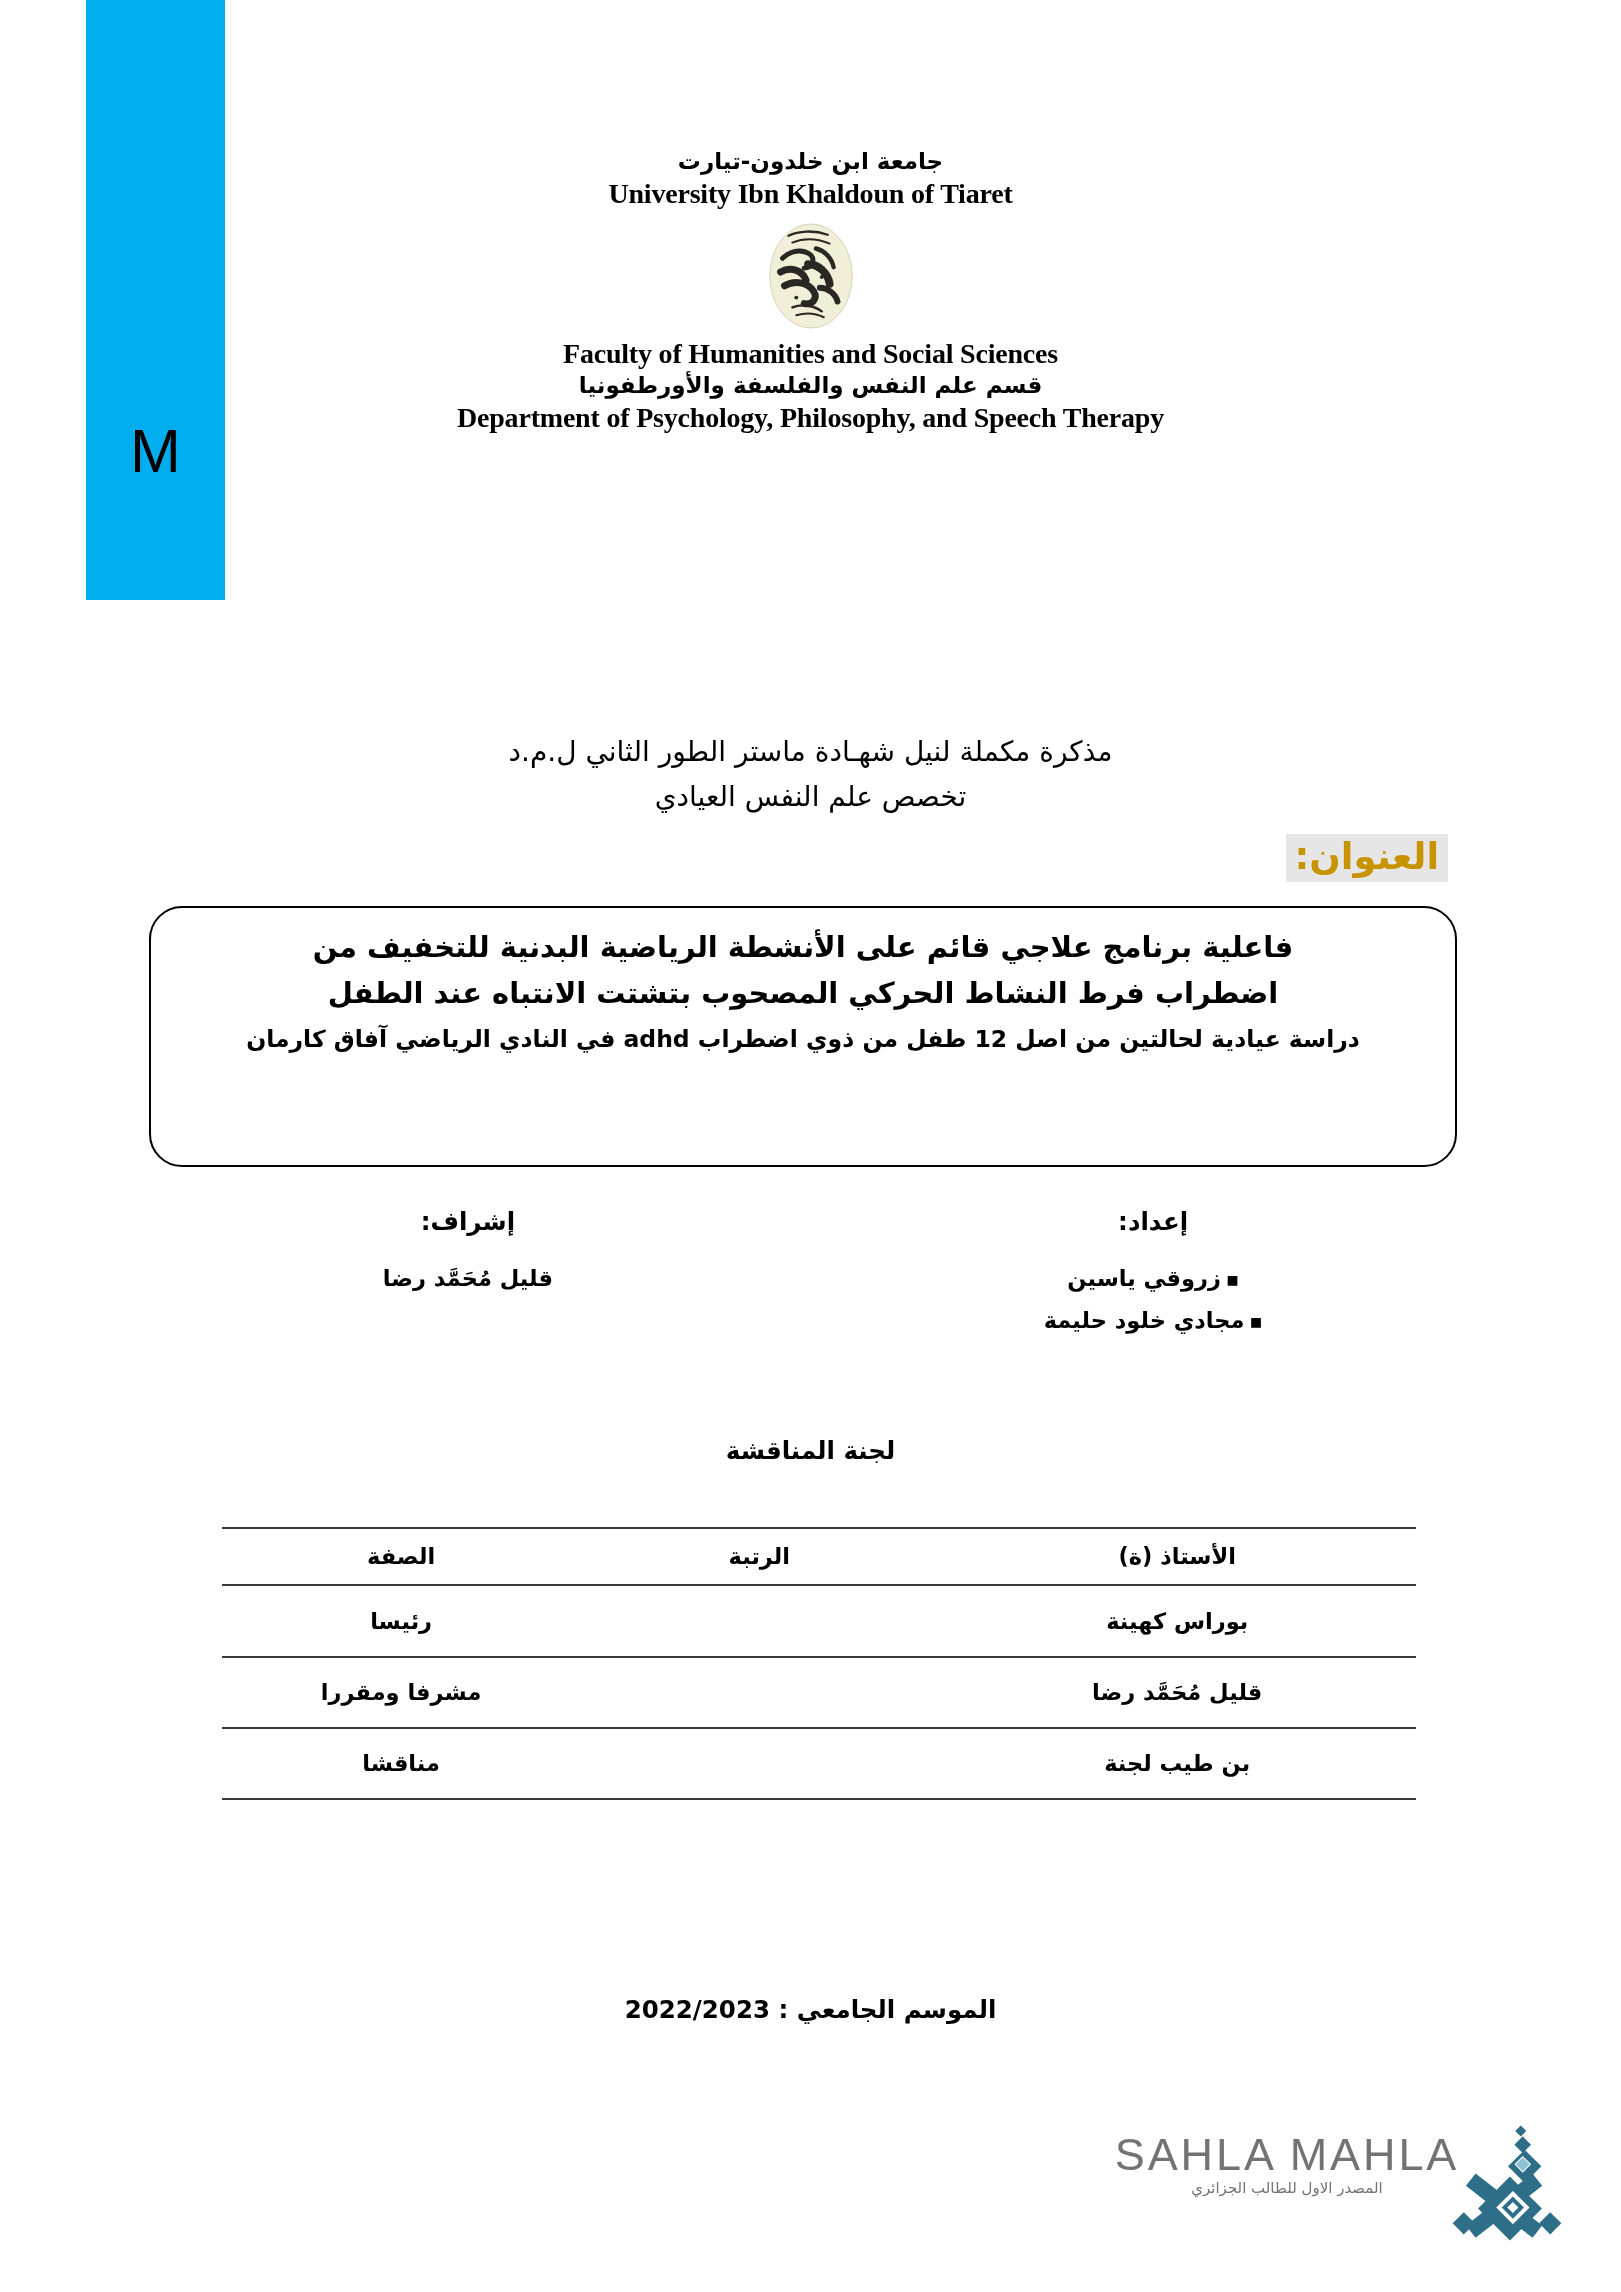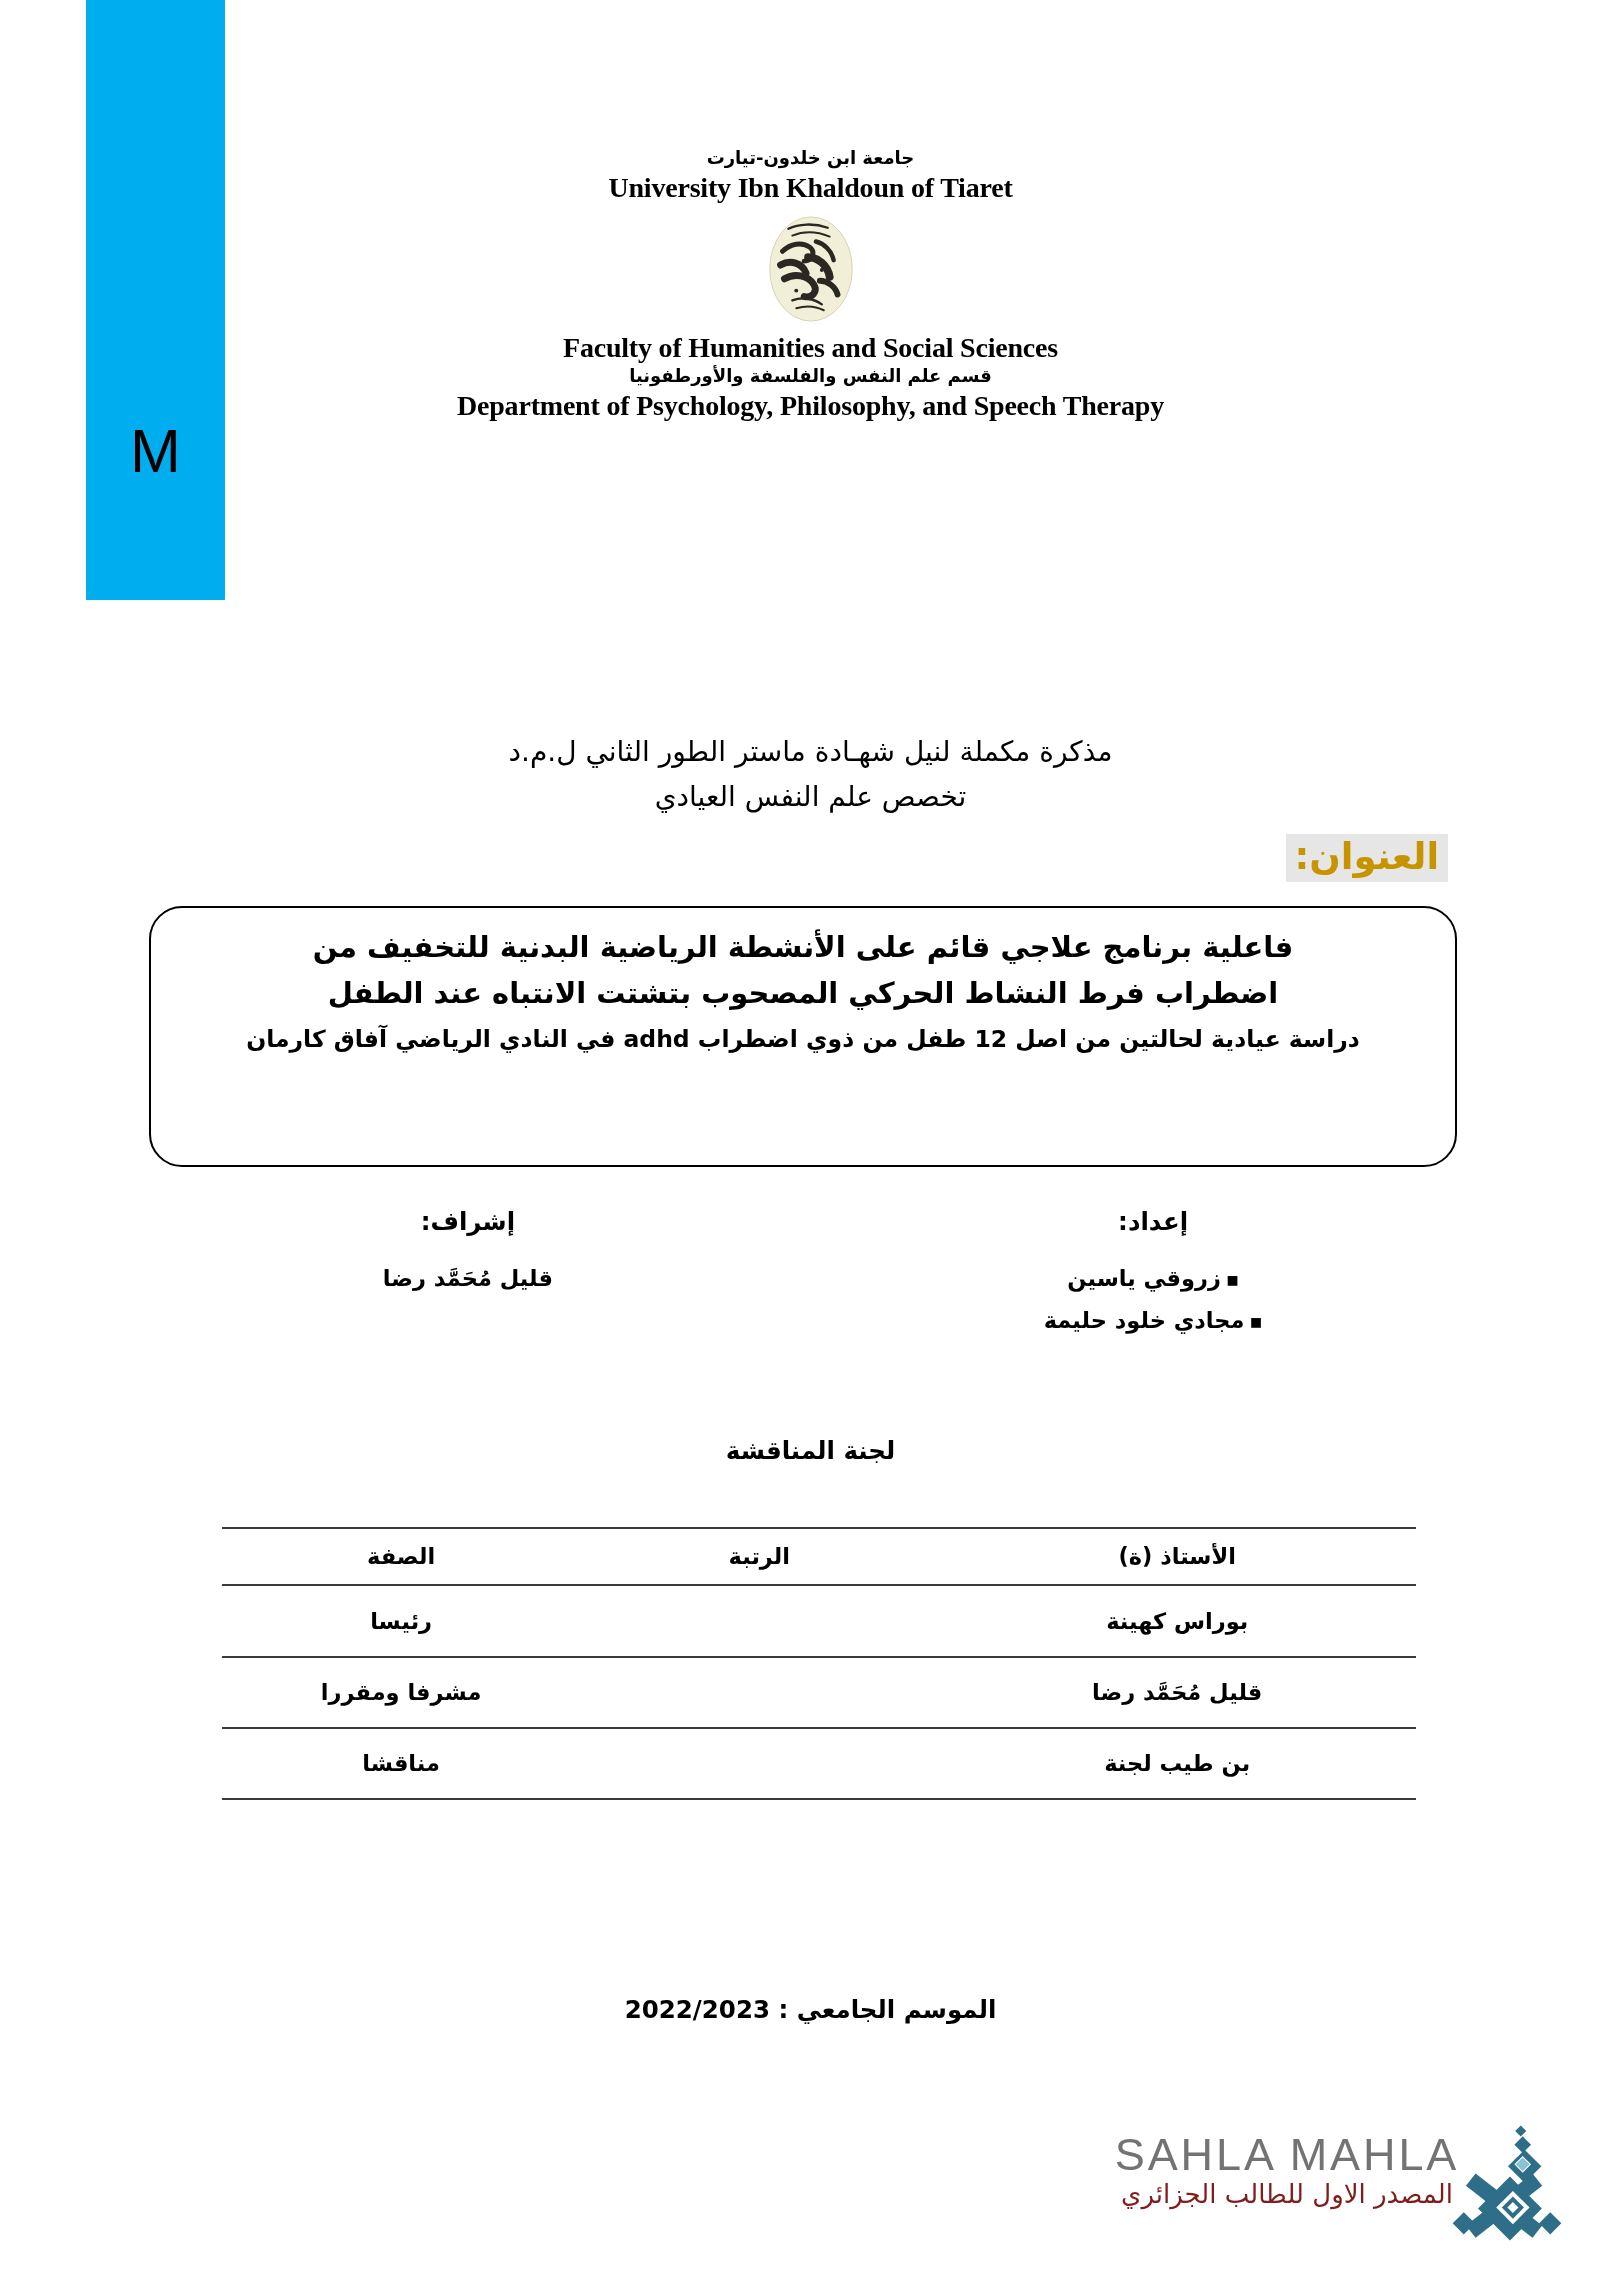--- a/index.html
+++ b/index.html
@@ -51,21 +51,21 @@
   
   #header-block {
     position: absolute;
     left: 176px;
     right: 176px;
     top: 147px;
     text-align: center;
   }
   .ar-head {
     font-family: "DejaVu Sans", "Liberation Sans", sans-serif;
-    font-size: 18px;
+    font-size: 23px;
     font-weight: 700;
     line-height: 1.25;
     direction: rtl;
   }
   .en-head {
     font-family: "Liberation Serif", "DejaVu Serif", serif;
     font-size: 28px;
     font-weight: 700;
     line-height: 1.25;
     direction: ltr;
@@ -252,23 +252,23 @@
     font-family: "Liberation Sans", "DejaVu Sans", sans-serif;
     font-size: 45px;
     font-weight: 400;
     letter-spacing: 2.9px;
     color: #737373;
     line-height: 1.05;
     direction: ltr;
   }
   #wm-tagline {
     font-family: "DejaVu Sans", "Liberation Sans", sans-serif;
-    font-size: 26px;
+    font-size: 15px;
     font-weight: 400;
-    color: #7f1d1d;
+    color: #737373;
     direction: rtl;
     margin-top: 1px;
     letter-spacing: 1px;
   }
   #wm-mark {
     position: absolute;
     right: 0;
     top: 0;
     width: 110px;
     height: 116px;

